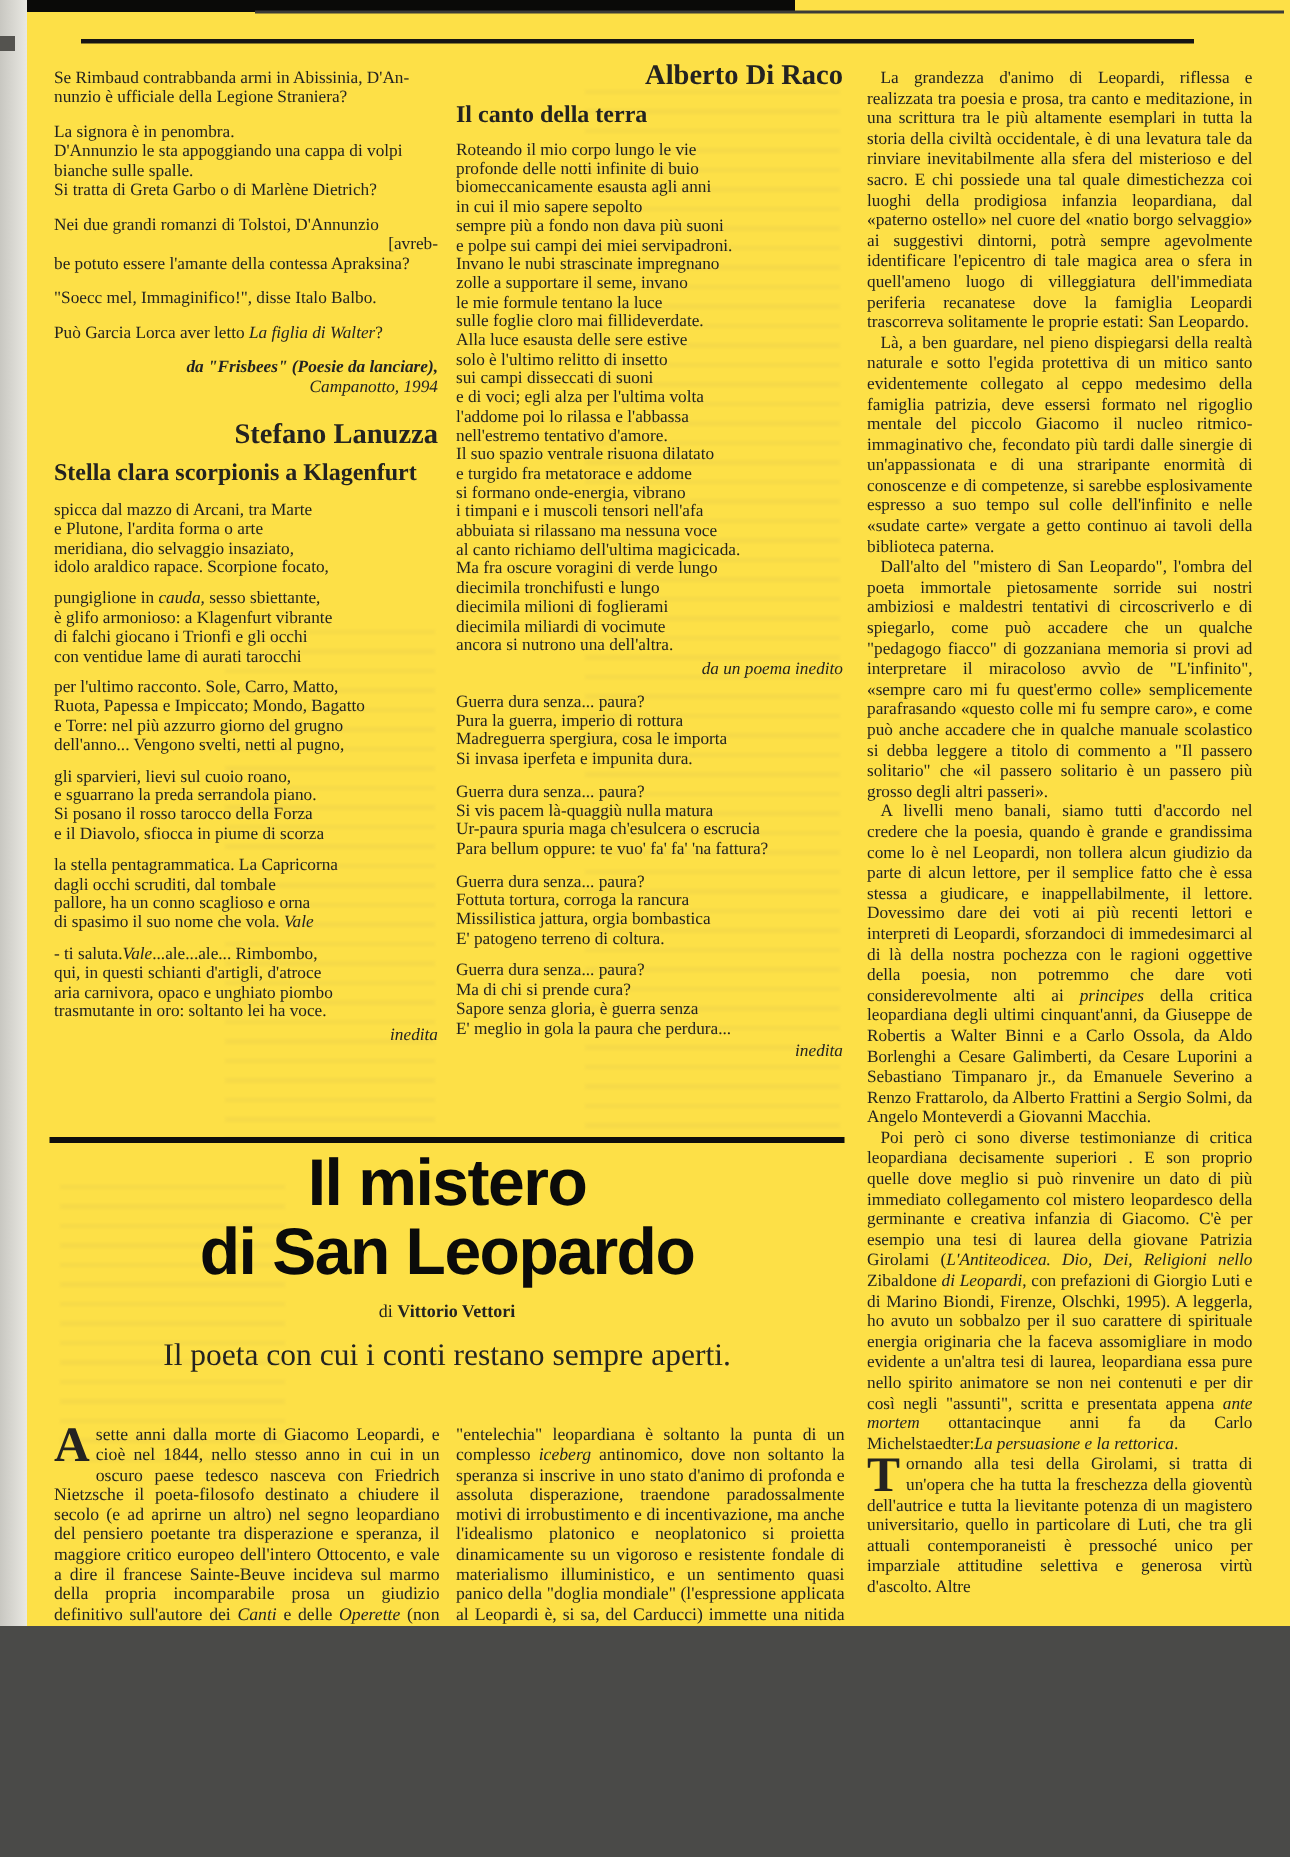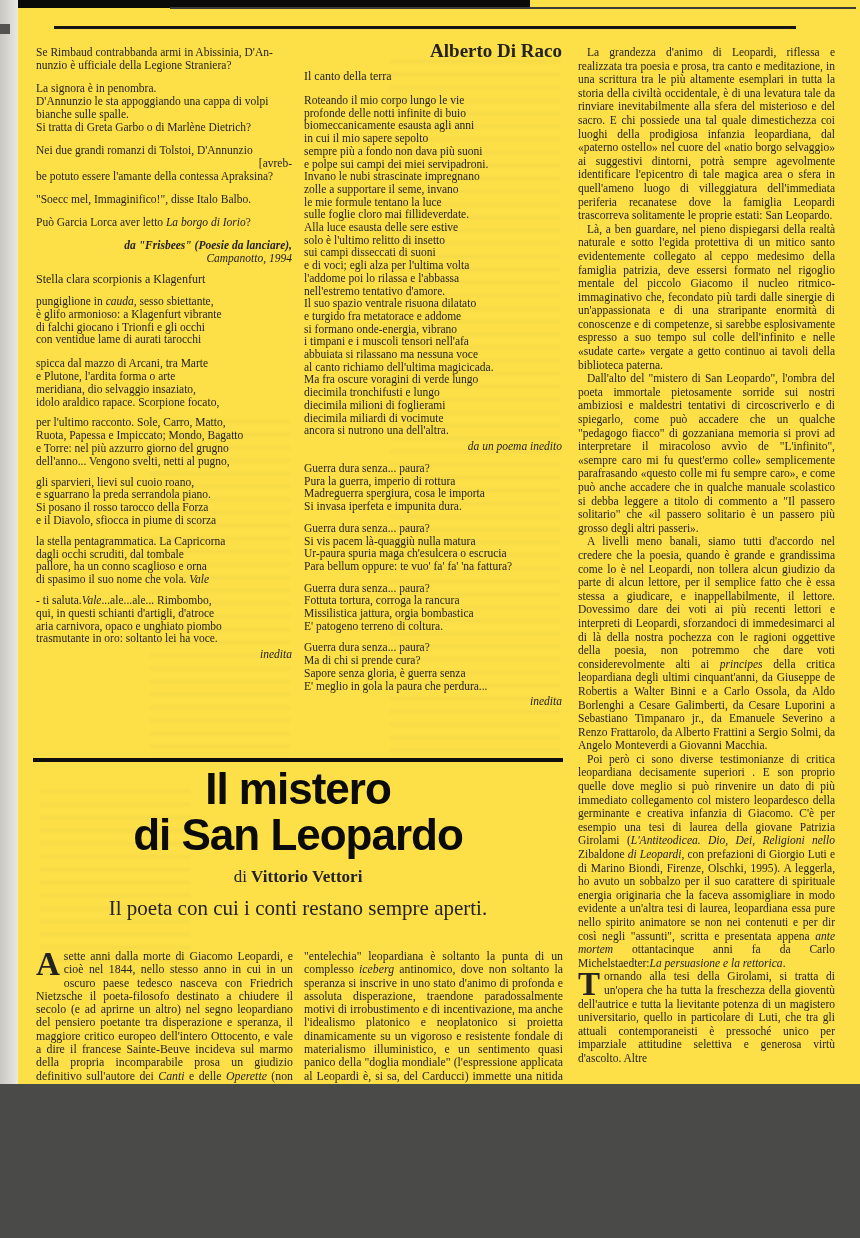--- a/index.html
+++ b/index.html
@@ -22,35 +22,35 @@
   .col{position:absolute;font-size:11.5px;line-height:13px;}
   .col-left{left:36px;top:46px;width:256px;}
   .col-mid{left:304px;top:40px;width:258px;}
   .col-right{left:578px;top:46px;width:257px;text-align:justify;line-height:13.6px;}
   .pblock{margin:0 0 10px 0;}
   .ar{display:inline-block;width:100%;text-align:right;}
   .attrib{text-align:right;margin-top:10px;}
   .attrib .l1{font-weight:bold;font-style:italic;}
   .attrib .l2{font-style:italic;}
   h2.poet{font-size:19px;line-height:22px;margin:14px 0 0 0;font-weight:bold;text-align:right;}
-  h3.poemtitle{font-size:12px;line-height:15px;margin:7px 0 0 0;font-weight:normal;}
+  h3.poemtitle{font-size:16px;line-height:15px;margin:7px 0 0 0;font-weight:bold;}
   .stanza{margin:11px 0 0 0;}
   .col-left .stanza{line-height:12.8px;margin-top:8px;}
   .col-left .stanza.first{margin-top:11px;}
   .col-mid .stanza{line-height:12.7px;margin-top:9px;}
   .col-mid .poembody{line-height:12.7px;margin-top:10px;}
   .note{text-align:right;font-style:italic;margin-top:3px;}
   .col-right p{margin:0;text-indent:9px;}
   .col-right p.nodent{text-indent:0;}
   .dropcap{float:left;font-weight:bold;font-size:33px;line-height:26px;padding:1px 4px 0 0;}
   
   .feature{position:absolute;left:33px;top:766px;width:530px;text-align:center;}
   .f-title{font-family:"Liberation Sans",sans-serif;font-weight:bold;font-size:44px;
            line-height:46px;letter-spacing:-1px;color:#0b0b0a;}
-  .f-byline{margin-top:9px;font-size:17px;}
+  .f-byline{margin-top:9px;font-size:12px;}
   .f-byline .name{font-weight:bold;}
   .f-deck{margin-top:10px;font-size:21px;line-height:22px;}
   .fcol{position:absolute;width:257px;font-size:11.8px;line-height:13.3px;text-align:justify;}
   .f-left{left:36px;top:950px;}
   .f-mid{left:304px;top:950px;width:259px;}
   .page-num{position:absolute;left:437px;top:1189px;font-size:11px;}
   i{font-style:italic;}
 </style>
 </head>
 <body>
@@ -63,28 +63,29 @@
 
   <div class="ghost" style="left:150px;top:420px;width:140px;height:350px;"></div>
   <div class="ghost" style="left:390px;top:60px;width:170px;height:700px;"></div>
   <div class="ghost" style="left:40px;top:790px;width:150px;height:190px;"></div>
 
   <div class="col col-left">
     <div class="pblock">Se Rimbaud contrabbanda armi in Abissinia, D'An-<br>nunzio è ufficiale della Legione Straniera?</div>
     <div class="pblock">La signora è in penombra.<br>D'Annunzio le sta appoggiando una cappa di volpi<br>bianche sulle spalle.<br>Si tratta di Greta Garbo o di Marlène Dietrich?</div>
     <div class="pblock">Nei due grandi romanzi di Tolstoi, D'Annunzio<br><span class="ar">[avreb-</span><br>be potuto essere l'amante della contessa Apraksina?</div>
     <div class="pblock">"Soecc mel, Immaginifico!", disse Italo Balbo.</div>
-    <div class="pblock">Può Garcia Lorca aver letto <i>La borgo di Iorio</i>?</div>
+    <div class="pblock">Può Garcia Lorca aver letto <i>La figlia di Walter</i>?</div>
     <div class="attrib">
       <div class="l1">da "Frisbees" (Poesie da lanciare),</div>
       <div class="l2">Campanotto, 1994</div>
     </div>
+    <h2 class="poet">Stefano Lanuzza</h2>
     <h3 class="poemtitle">Stella clara scorpionis a Klagenfurt</h3>
+    <div class="stanza first">spicca dal mazzo di Arcani, tra Marte<br>e Plutone, l'ardita forma o arte<br>meridiana, dio selvaggio insaziato,<br>idolo araldico rapace. Scorpione focato,</div>
     <div class="stanza">pungiglione in <i>cauda,</i> sesso sbiettante,<br>è glifo armonioso: a Klagenfurt vibrante<br>di falchi giocano i Trionfi e gli occhi<br>con ventidue lame di aurati tarocchi</div>
-    <div class="stanza first">spicca dal mazzo di Arcani, tra Marte<br>e Plutone, l'ardita forma o arte<br>meridiana, dio selvaggio insaziato,<br>idolo araldico rapace. Scorpione focato,</div>
     <div class="stanza">per l'ultimo racconto. Sole, Carro, Matto,<br>Ruota, Papessa e Impiccato; Mondo, Bagatto<br>e Torre: nel più azzurro giorno del grugno<br>dell'anno... Vengono svelti, netti al pugno,</div>
     <div class="stanza">gli sparvieri, lievi sul cuoio roano,<br>e sguarrano la preda serrandola piano.<br>Si posano il rosso tarocco della Forza<br>e il Diavolo, sfiocca in piume di scorza</div>
     <div class="stanza">la stella pentagrammatica. La Capricorna<br>dagli occhi scruditi, dal tombale<br>pallore, ha un conno scaglioso e orna<br>di spasimo il suo nome che vola. <i>Vale</i></div>
     <div class="stanza">- ti saluta.<i>Vale</i>...ale...ale... Rimbombo,<br>qui, in questi schianti d'artigli, d'atroce<br>aria carnivora, opaco e unghiato piombo<br>trasmutante in oro: soltanto lei ha voce.</div>
     <div class="note">inedita</div>
   </div>
 
   <div class="col col-mid">
     <h2 class="poet" style="margin-top:0;">Alberto Di Raco</h2>
     <h3 class="poemtitle">Il canto della terra</h3>

